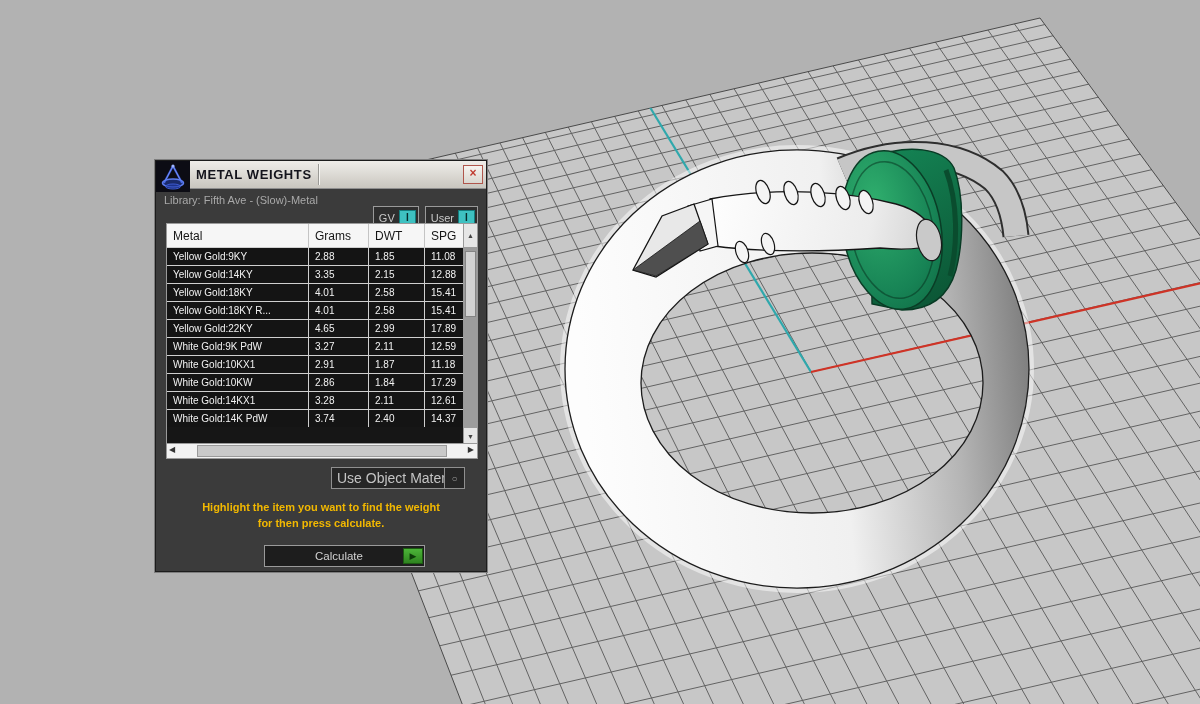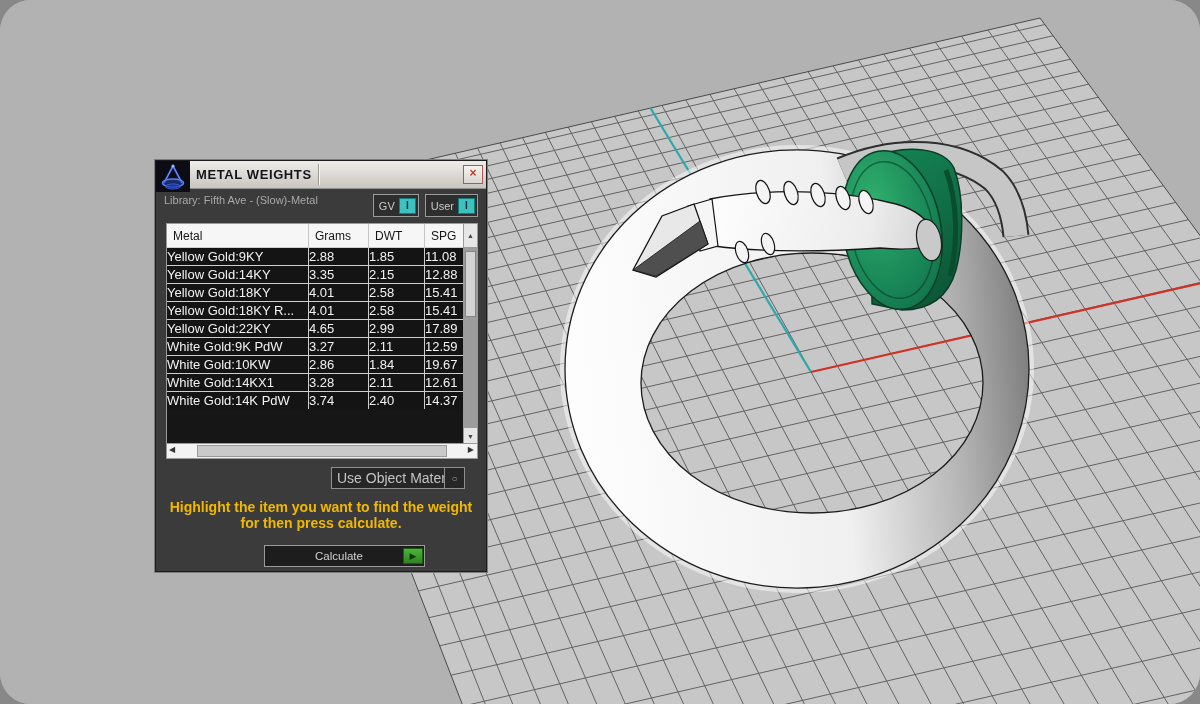--- a/index.html
+++ b/index.html
@@ -1,75 +1,75 @@
 <!DOCTYPE html>
 <html><head>
 <meta charset="utf-8">
 <style>
   html,body{margin:0;padding:0;background:#888;}
   #stage{position:relative;width:1200px;height:704px;overflow:hidden;
-         background:#b2b2b2;font-family:"Liberation Sans",sans-serif;border-radius:31px;}
+         background:#b2b2b2;font-family:"Liberation Sans",sans-serif;}
   #vp{position:absolute;left:0;top:0;}
 
   
   .dialog{position:absolute;left:155px;top:160px;width:330px;height:410px;
           background:#3b3b3b;border:1px solid #1c1c1c;outline:1px solid #7e7e7e;z-index:5;}
   .titlebar{position:absolute;left:0;top:0;right:0;height:27px;
             background:linear-gradient(#efede9,#c9c6bf);border-bottom:1px solid #8f8f8f;}
   .app-icon{position:absolute;left:0;top:0;width:34px;height:31px;background:#0c0c14;
             display:flex;align-items:center;justify-content:center;z-index:2;}
   .title-text{position:absolute;left:40px;top:6px;font-weight:bold;font-size:13px;
               color:#14141c;letter-spacing:.6px;}
   .tb-divider{position:absolute;left:162px;top:3px;bottom:3px;width:0;
               border-left:1px solid #9b9a96;border-right:1px solid #f7f6f3;}
   .close-btn{position:absolute;right:3px;top:4px;width:18px;height:17px;cursor:default;
              background:linear-gradient(#f6f4f0,#dad7d0);border:1px solid #b0564c;
              color:#c03c31;font-weight:bold;font-size:12px;line-height:15px;text-align:center;}
   .library-row{position:absolute;left:8px;right:8px;top:33px;height:22px;
                display:flex;align-items:flex-start;justify-content:space-between;}
   .library-label{color:#a9a9a9;font-size:11px;}
-  .toggles{display:flex;gap:6px;}
+  .toggles{display:flex;gap:6px;margin-top:12px;}
   .toggle{display:flex;align-items:center;border:1px solid #9a9a9a;background:#2e2e2e;
           height:19px;padding:1px 2px;gap:4px;}
   .toggle-label{color:#c9c9c9;font-size:11px;padding-left:3px;}
   .toggle-ind{width:15px;height:14px;background:#3ec1c1;border:1px solid #147d7d;
               color:#072c2c;font-weight:bold;font-size:10px;line-height:14px;text-align:center;}
 
   
   .mtable{position:absolute;left:10px;top:62px;width:312px;height:236px;
           border:1px solid #9a9a9a;box-sizing:border-box;background:#161616;}
   .thead{display:flex;background:#f6f6f6;height:23px;}
   .th{display:flex;align-items:center;padding-left:6px;font-size:12px;color:#151515;
       border-right:1px solid #c4c4c4;box-sizing:border-box;}
   .w-metal{width:142px;}.w-grams{width:60px;}.w-dwt{width:56px;}.w-spg{width:38px;border-right:none!important;}
   .up-cell{width:14px;background:#e6e6e6;border-left:1px solid #9a9a9a;display:flex;
            align-items:center;justify-content:center;font-size:7px;color:#444;box-sizing:border-box;}
   .tbody{position:relative;}
   .tr{display:flex;height:18px;background:#141414;border-top:1px solid #cfcfcf;box-sizing:border-box;}
-  .td{display:flex;align-items:center;font-size:13px;color:#f2f2f2;
+  .td{display:flex;align-items:center;padding-left:6px;font-size:10px;color:#f2f2f2;
       border-right:1px solid #cfcfcf;box-sizing:border-box;overflow:hidden;white-space:nowrap;}
   .vscroll{position:absolute;right:0;top:23px;width:14px;height:197px;background:#9c9c9c;
            border-left:1px solid #9a9a9a;box-sizing:border-box;}
   .v-thumb{position:absolute;left:1px;right:1px;top:4px;height:64px;background:#d2d2d2;border:1px solid #848484;}
   .v-down{position:absolute;left:0;right:0;bottom:0;height:16px;background:#e6e6e6;
           display:flex;align-items:center;justify-content:center;font-size:7px;color:#444;}
   .hscroll{position:absolute;left:0;bottom:0;width:100%;height:15px;background:#f2f2f2;
            border-top:1px solid #9a9a9a;box-sizing:border-box;}
   .h-left{position:absolute;left:2px;top:1px;font-size:8px;color:#333;}
   .h-right{position:absolute;right:3px;top:1px;font-size:8px;color:#333;}
   .h-thumb{position:absolute;left:30px;width:248px;top:1px;bottom:1px;background:#c9c9c9;border:1px solid #9a9a9a;}
 
   
   .dropdown{position:absolute;left:175px;top:306px;width:132px;height:20px;background:#262626;
             border:1px solid #8f8f8f;display:flex;align-items:center;box-sizing:content-box;}
   .dd-value{flex:1;color:#c4c4c4;font-size:14px;padding-left:5px;white-space:nowrap;overflow:hidden;}
   .dd-knob{width:19px;height:100%;border-left:1px solid #8f8f8f;display:flex;align-items:center;
            justify-content:center;color:#9a9a9a;font-size:10px;}
   .instruction{position:absolute;left:0;right:0;top:338px;text-align:center;
-               color:#f2b800;font-weight:bold;font-size:14px;line-height:16px;}
+               color:#f2b800;font-weight:bold;font-size:11px;line-height:16px;}
   .calc{position:absolute;left:108px;top:384px;width:115px;height:20px;background:#1d1d1d;
         border:1px solid #9a9a9a;display:flex;align-items:center;padding-left:44px;}
   .calc-label{flex:1;color:#d2d2d2;font-size:11.5px;padding-left:6px;}
   .calc-go{width:20px;height:16px;margin-right:1px;background:linear-gradient(#4cb438,#2f8420);
            border:1px solid #1d5c12;color:#0c3a08;font-size:9px;display:flex;align-items:center;
            justify-content:center;box-sizing:border-box;}
 </style>
 </head>
 <body>
 
@@ -301,26 +301,32 @@
     <div class="td w-spg c-spg">17.89</div>
   </div>
 
   <div class="tr">
     <div class="td w-metal c-metal">White Gold:9K PdW</div>
     <div class="td w-grams c-grams">3.27</div>
     <div class="td w-dwt c-dwt">2.11</div>
     <div class="td w-spg c-spg">12.59</div>
   </div>
 
+  <div class="tr">
+    <div class="td w-metal c-metal">White Gold:10KX1</div>
+    <div class="td w-grams c-grams">2.91</div>
+    <div class="td w-dwt c-dwt">1.87</div>
+    <div class="td w-spg c-spg">11.18</div>
+  </div>
 
   <div class="tr">
     <div class="td w-metal c-metal">White Gold:10KW</div>
     <div class="td w-grams c-grams">2.86</div>
     <div class="td w-dwt c-dwt">1.84</div>
-    <div class="td w-spg c-spg">19.67</div>
+    <div class="td w-spg c-spg">17.29</div>
   </div>
 
   <div class="tr">
     <div class="td w-metal c-metal">White Gold:14KX1</div>
     <div class="td w-grams c-grams">3.28</div>
     <div class="td w-dwt c-dwt">2.11</div>
     <div class="td w-spg c-spg">12.61</div>
   </div>
 
   <div class="tr">

